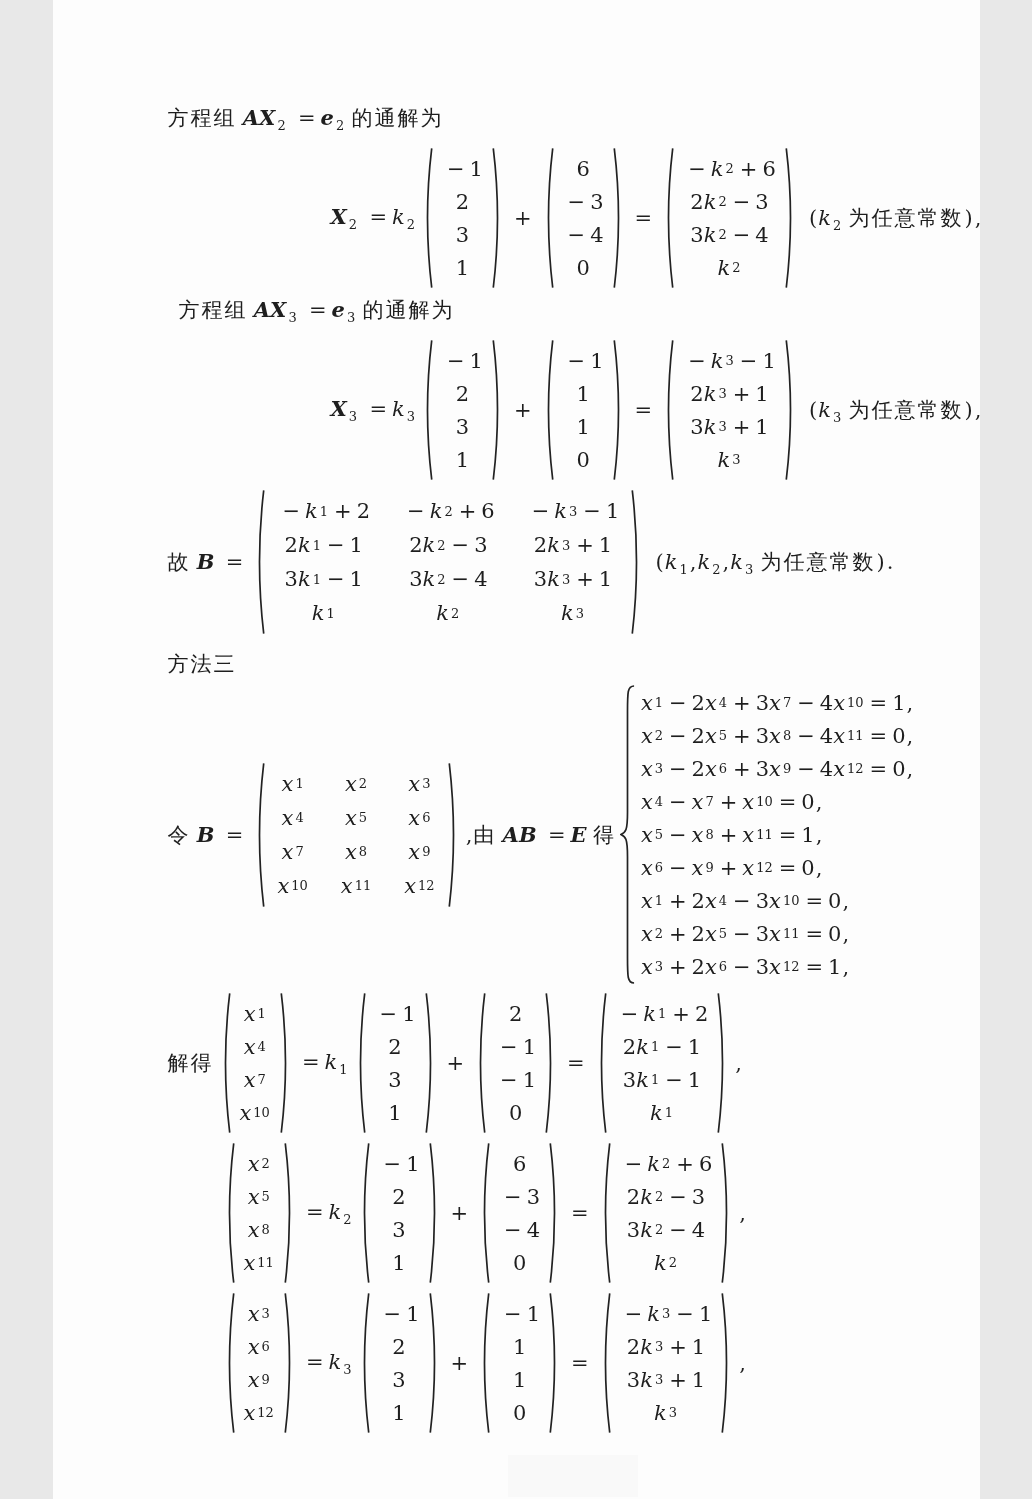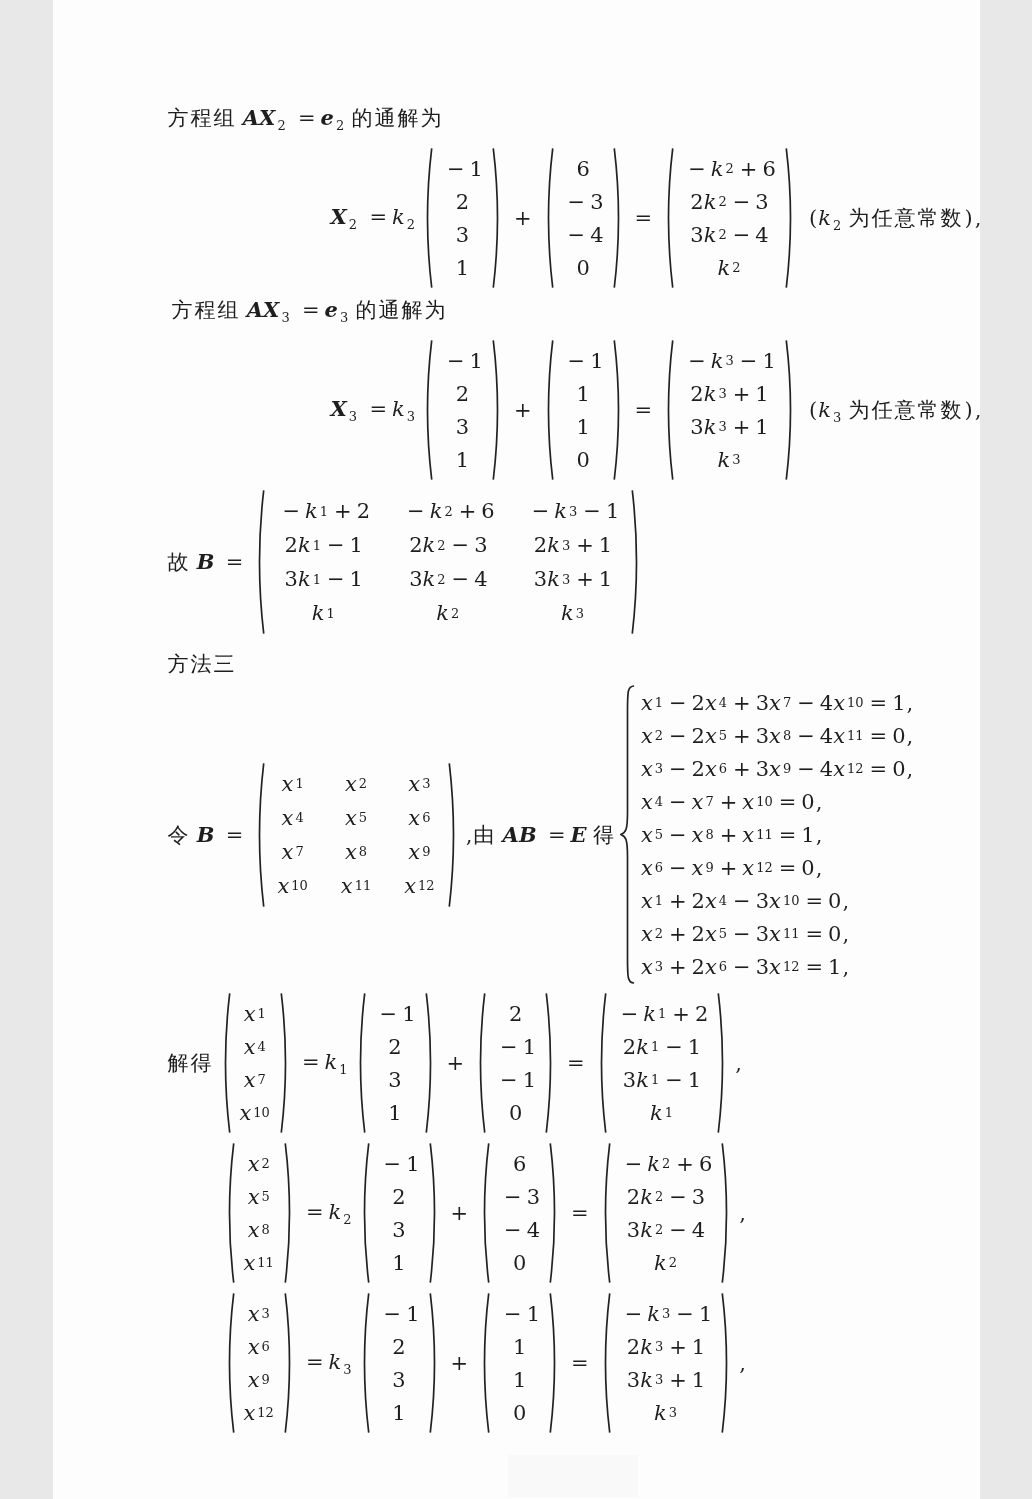--- a/index.html
+++ b/index.html
@@ -136,21 +136,21 @@
             </span>
           </span>
           <span class="fence">
             <svg preserveAspectRatio="none" viewBox="0 0 12 120">
               <path d="M1.4 2 Q10.6 60 1.4 118" fill="none" stroke="#222" stroke-width="1.7" vector-effect="non-scaling-stroke"></path>
             </svg>
           </span>
         </span>
         <span class="mrun"><span class="sp"></span><span class="pun">(</span><span class="var">k</span><span class="sub">2</span><span class="sp"></span><span class="cjk">为任意常数</span><span class="pun">)</span><span class="pun">,</span></span>
       </div>
-      <div class="line" style="margin-left: 4px;"><span class="mrun"><span class="cjk">方程组</span><span class="sp"></span><span class="var bold">A</span><span class="var bold">X</span><span class="sub">3</span><span class="sp"></span><span class="op">=</span><span class="var bold">e</span><span class="sub">3</span><span class="sp"></span><span class="cjk">的通解为</span></span></div>
+      <div class="line" style="margin-left: 11px;"><span class="mrun"><span class="cjk">方程组</span><span class="sp"></span><span class="var bold">A</span><span class="var bold">X</span><span class="sub">3</span><span class="sp"></span><span class="op">=</span><span class="var bold">e</span><span class="sub">3</span><span class="sp"></span><span class="cjk">的通解为</span></span></div>
       <div class="eqrow" style="margin-left: 163px;">
         <span class="mrun"><span class="var bold">X</span><span class="sub">3</span><span class="sp"></span><span class="op">=</span><span class="var">k</span><span class="sub">3</span></span>
         <span class="vec">
           <span class="fence">
             <svg preserveAspectRatio="none" viewBox="0 0 12 120">
               <path d="M10.6 2 Q1.4 60 10.6 118" fill="none" stroke="#222" stroke-width="1.7" vector-effect="non-scaling-stroke"></path>
             </svg>
           </span>
           <span class="vcol">
             <span class="vrow">
@@ -327,20 +327,21 @@
               <span class="var">k</span>
               <span class="sub">3</span>
             </span>
           </span>
           <span class="fence">
             <svg preserveAspectRatio="none" viewBox="0 0 12 120">
               <path d="M1.4 2 Q10.6 60 1.4 118" fill="none" stroke="#222" stroke-width="1.7" vector-effect="non-scaling-stroke"></path>
             </svg>
           </span>
         </span>
+        <span class="mrun"><span class="sp"></span><span class="pun">(</span><span class="var">k</span><span class="sub">1</span><span class="pun">,</span><span class="var">k</span><span class="sub">2</span><span class="pun">,</span><span class="var">k</span><span class="sub">3</span><span class="sp"></span><span class="cjk">为任意常数</span><span class="pun">)</span><span class="pun">.</span></span>
       </div>
       <div class="line heading" style="margin-left: 0px;"><span class="mrun"><span class="cjk">方法三</span></span></div>
       <div class="eqrow" style="margin-left: 0px;">
         <span class="mrun"><span class="cjk">令</span><span class="sp"></span><span class="var bold">B</span><span class="sp"></span><span class="op">=</span></span>
         <span class="mat">
           <span class="fence">
             <svg preserveAspectRatio="none" viewBox="0 0 12 120">
               <path d="M10.6 2 Q1.4 60 10.6 118" fill="none" stroke="#222" stroke-width="1.7" vector-effect="non-scaling-stroke"></path>
             </svg>
           </span>

